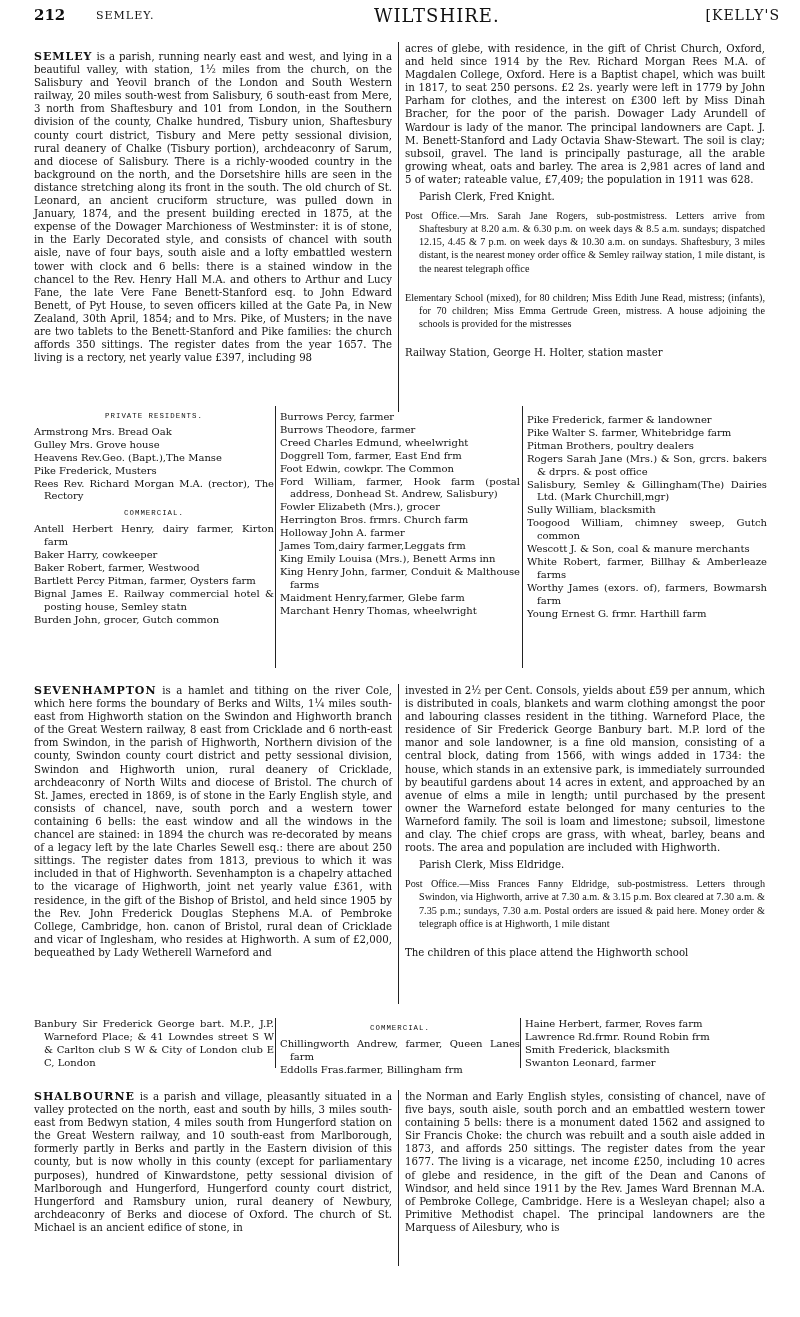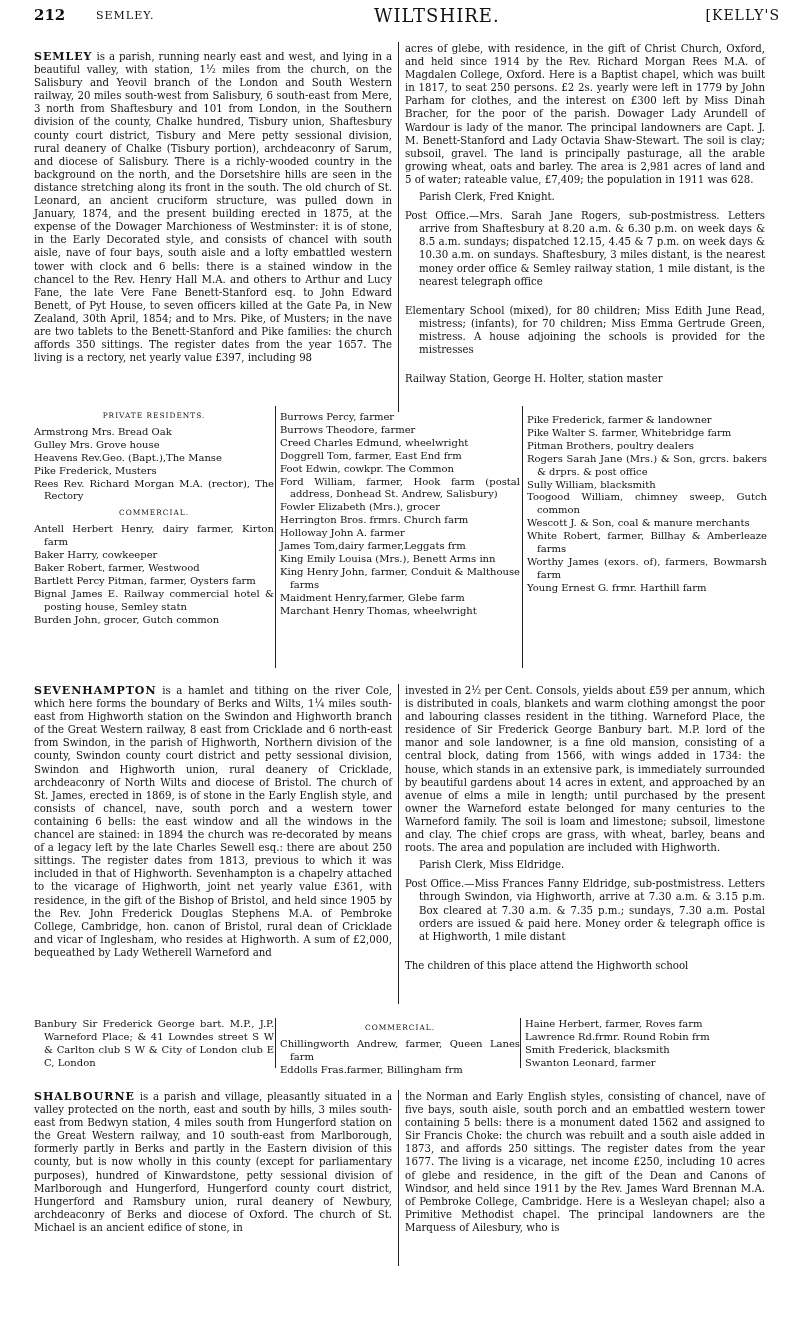--- a/index.html
+++ b/index.html
@@ -7,25 +7,25 @@
        font-family:"DejaVu Serif","Liberation Serif",serif;}
   .page{position:absolute;left:0;top:0;width:800px;height:1317px;}
   .hdr{position:absolute;top:4px;left:34px;right:10px;height:24px;}
   .hdr .pg{position:absolute;left:0;top:2px;font-size:15px;font-weight:bold;}
   .hdr .place{position:absolute;left:62px;top:5px;font-size:11px;letter-spacing:1px;}
   .hdr .county{position:absolute;left:340px;top:1px;font-size:18px;letter-spacing:1px;}
   .hdr .pub{position:absolute;right:10px;top:3px;font-size:14px;letter-spacing:1px;}
   .col{position:absolute;font-size:10.2px;line-height:13.1px;text-align:justify;}
   .col p{margin:0;}
   .col .lead{font-weight:bold;letter-spacing:1px;font-size:11px;}
-  .col .ind{padding-left:14px;text-indent:-14px;}
+  .col .ind{padding-left:14px;text-indent:-14px;font-family:Liberation Serif, serif;}
   .col .clerk{padding-left:14px;margin:4px 0 6px 0;}
   .col .gap{margin-top:16px;}
   .vline{position:absolute;border-left:1px solid #222;}
-  .sect{font-size:7.4px;letter-spacing:1px;text-align:center;margin:4px 0 3px 0;}
+  .sect{font-size:7.4px;letter-spacing:1px;text-align:center;margin:4px 0 3px 0;font-family:Liberation Mono, monospace;}
   .lst{position:absolute;font-size:10px;line-height:12.9px;}
   .lst .e{padding-left:10px;text-indent:-10px;text-align:justify;}
 </style>
 </head>
 <body>
 
 <div class="page">
 
   <div class="hdr">
     <span class="pg">212</span>
@@ -77,20 +77,21 @@
     <div class="e">King Henry John, farmer, Conduit &amp; Malthouse farms</div>
     <div class="e">Maidment Henry,farmer, Glebe farm</div>
     <div class="e">Marchant Henry Thomas, wheelwright</div>
   </div>
   <div class="vline" style="left:522px;top:406px;height:262px;"></div>
   <div class="lst" style="left:527px;top:406px;width:240px;margin-top:8px;">
     <div class="e">Pike Frederick, farmer &amp; landowner</div>
     <div class="e">Pike Walter S. farmer, Whitebridge farm</div>
     <div class="e">Pitman Brothers, poultry dealers</div>
     <div class="e">Rogers Sarah Jane (Mrs.) &amp; Son, grcrs. bakers &amp; drprs. &amp; post office</div>
+    <div class="e">Salisbury, Semley &amp; Gillingham(The) Dairies Ltd. (Mark Churchill,mgr)</div>
     <div class="e">Sully William, blacksmith</div>
     <div class="e">Toogood William, chimney sweep, Gutch common</div>
     <div class="e">Wescott J. &amp; Son, coal &amp; manure merchants</div>
     <div class="e">White Robert, farmer, Billhay &amp; Amberleaze farms</div>
     <div class="e">Worthy James (exors. of), farmers, Bowmarsh farm</div>
     <div class="e">Young Ernest G. frmr. Harthill farm</div>
   </div>
 
   <div class="col" style="left:34px;top:684px;width:358px;">
     <p><span class="lead">SEVENHAMPTON</span><span> is a hamlet and tithing on the river Cole, which here forms the boundary of Berks and Wilts, 1¼ miles south-east from Highworth station on the Swindon and Highworth branch of the Great Western railway, 8 east from Cricklade and 6 north-east from Swindon, in the parish of Highworth, Northern division of the county, Swindon county court district and petty sessional division, Swindon and Highworth union, rural deanery of Cricklade, archdeaconry of North Wilts and diocese of Bristol. The church of St. James, erected in 1869, is of stone in the Early English style, and consists of chancel, nave, south porch and a western tower containing 6 bells: the east window and all the windows in the chancel are stained: in 1894 the church was re-decorated by means of a legacy left by the late Charles Sewell esq.: there are about 250 sittings. The register dates from 1813, previous to which it was included in that of Highworth. Sevenhampton is a chapelry attached to the vicarage of Highworth, joint net yearly value £361, with residence, in the gift of the Bishop of Bristol, and held since 1905 by the Rev. John Frederick Douglas Stephens M.A. of Pembroke College, Cambridge, hon. canon of Bristol, rural dean of Cricklade and vicar of Inglesham, who resides at Highworth. A sum of £2,000, bequeathed by Lady Wetherell Warneford and</span></p>

